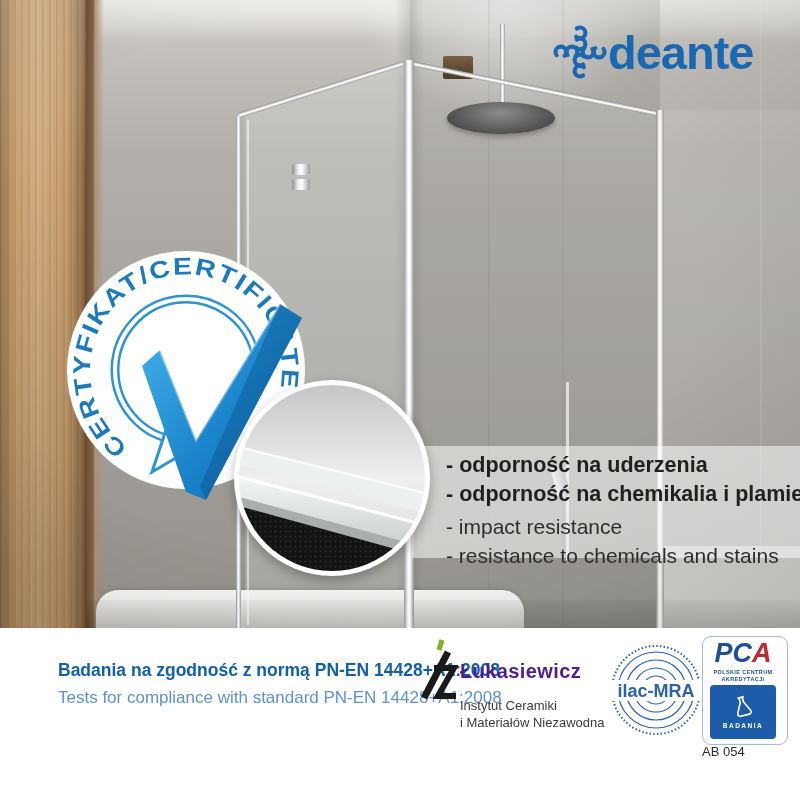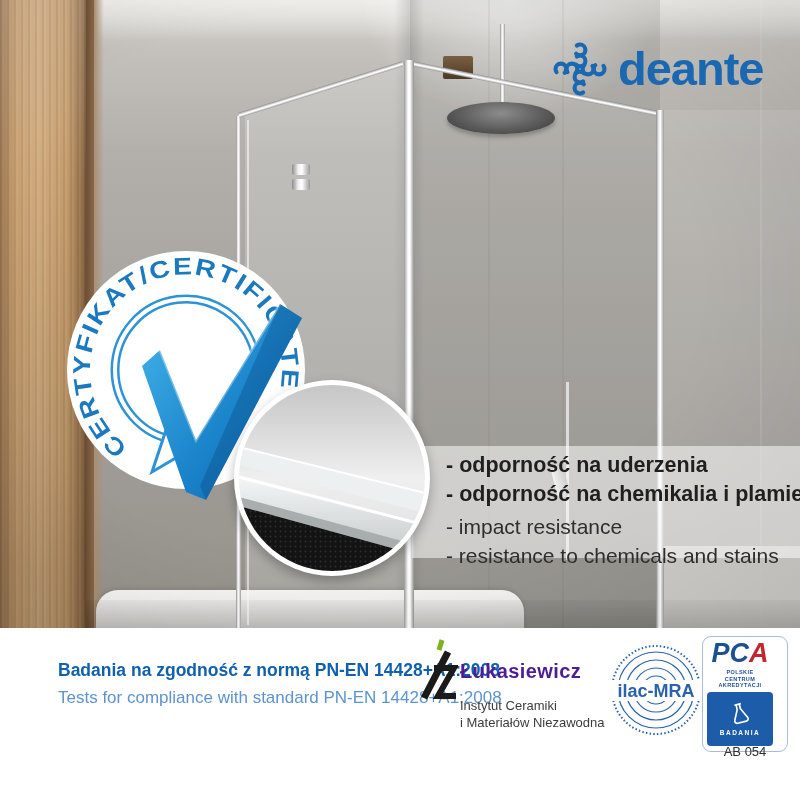--- a/index.html
+++ b/index.html
@@ -46,21 +46,21 @@
   .rail{left:566px;top:382px;width:3px;height:178px;background:rgba(242,242,242,.75);}
   .handset{left:554px;top:466px;width:13px;height:32px;border-radius:7px;transform:rotate(-14deg);
     background:linear-gradient(90deg,#e3e3e3,#9a9a9a);}
   .tray{left:96px;top:590px;width:428px;height:38px;border-radius:22px 22px 0 0;
     background:linear-gradient(180deg,#f7f6f4,#e3e1de);box-shadow:0 -2px 4px rgba(0,0,0,.10);}
   .floorR{left:658px;top:546px;width:142px;height:82px;background:#d6d4d0;opacity:.9;}
   .floorShadow{left:86px;top:600px;width:714px;height:28px;background:linear-gradient(180deg,rgba(0,0,0,.04),rgba(0,0,0,.16));}
   .vignette{left:0;top:0;width:800px;height:628px;background:radial-gradient(ellipse at 42% 45%,rgba(0,0,0,0) 55%,rgba(0,0,0,.10) 100%);}
 
   
-  .brand{left:552px;top:40px;display:flex;align-items:center;gap:10px;}
+  .brand{left:552px;top:24px;display:flex;}
   .brand-word{font-size:47px;font-weight:700;color:#1a68b2;letter-spacing:-1px;line-height:58px;}
 
   
   .headline{right:26px;top:228px;text-align:right;color:#fff;}
   .h-big{font-size:54px;font-weight:700;line-height:1.0;letter-spacing:-1.5px;text-shadow:0 2px 4px rgba(0,0,0,.22);}
   .h-sub{margin-top:13px;font-size:35px;font-weight:400;line-height:1.1;text-shadow:0 1px 3px rgba(0,0,0,.20);}
 
   
   .band{left:412px;top:446px;width:388px;height:112px;background:rgba(255,255,255,.52);}
   .features{left:446px;top:451px;line-height:29px;white-space:nowrap;}
@@ -78,29 +78,29 @@
   .bottombar{left:0;top:628px;width:800px;height:172px;background:#ffffff;}
   .compliance{left:58px;top:32px;}
   .comp-pl{font-size:17.5px;font-weight:700;color:#1060ae;}
   .comp-en{font-size:17px;font-weight:400;color:#5d93cf;margin-top:7px;}
   .luk-mark{left:412px;top:10px;}
   .luk-text{left:460px;top:32px;}
   .luk-name{font-size:20px;font-weight:700;color:#4c1d95;letter-spacing:.4px;}
   .luk-dept{font-size:13px;color:#3c3c3c;line-height:1.3;margin-top:15px;}
   .ilac-svg{left:610px;top:14px;}
   .pca{left:702px;top:8px;width:86px;border:1.5px solid #a9bcd4;border-radius:9px;background:#fff;
-       padding:3px 12px 5px 2px;text-align:center;}
+       padding:3px 6px 5px 2px;text-align:center;}
   .pca-letters{font-size:27px;font-weight:700;line-height:1;font-style:italic;}
   .pca-pc{color:#1d4f91;} .pca-a{color:#c1272d;}
   .pca-sub{font-size:5.5px;font-weight:700;color:#1d4f91;text-transform:uppercase;letter-spacing:.4px;
            line-height:1.2;margin:2px 6px 3px 6px;}
   .pca-box{margin:0 auto;width:66px;height:54px;background:#1d5ca8;border-radius:4px;
            display:flex;flex-direction:column;align-items:center;justify-content:center;gap:3px;}
   .pca-badania{font-size:6.5px;font-weight:700;color:#fff;letter-spacing:1.5px;}
-  .pca-num{left:702px;top:116px;width:86px;text-align:center;font-size:13px;color:#2e2e2e;}
+  .pca-num{left:702px;top:116px;width:86px;text-align:left;font-size:13px;color:#2e2e2e;}
 </style>
 </head>
 <body>
 
 <div id="stage">
 
   <div class="photo">
     <div class="abs ceiling"></div>
     <div class="abs glow"></div>
     <div class="abs midwall"></div>

